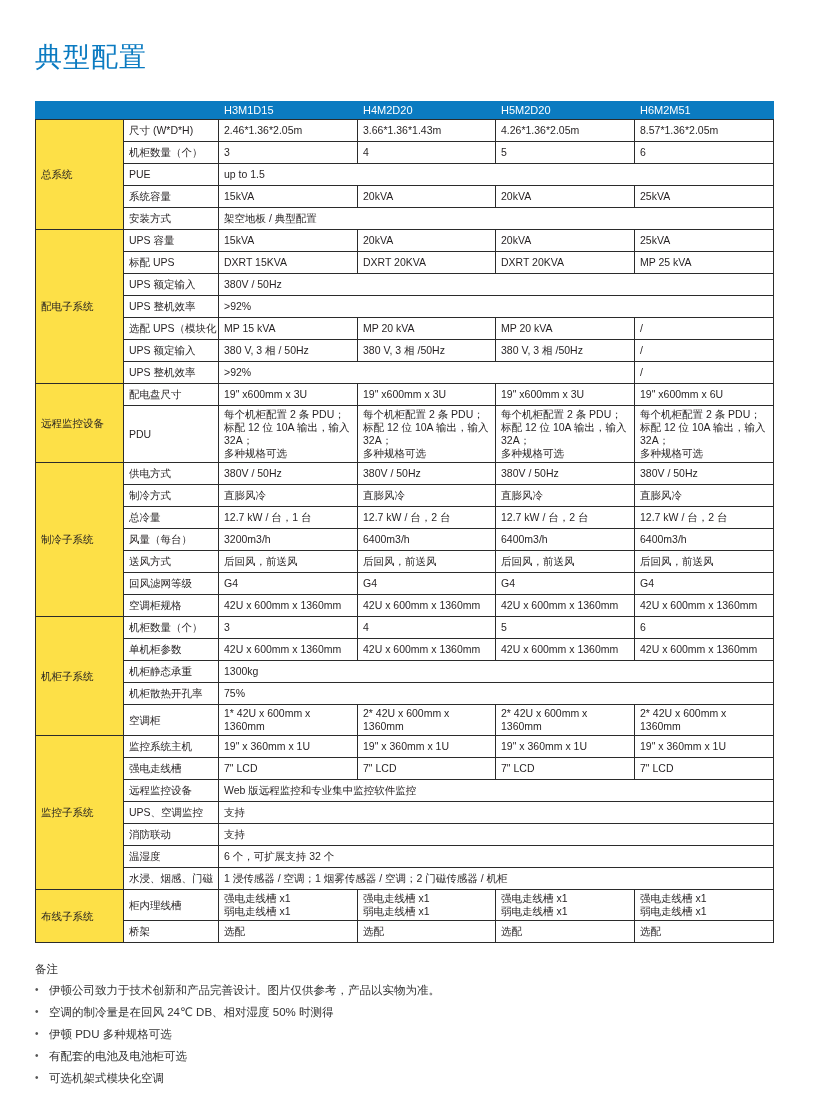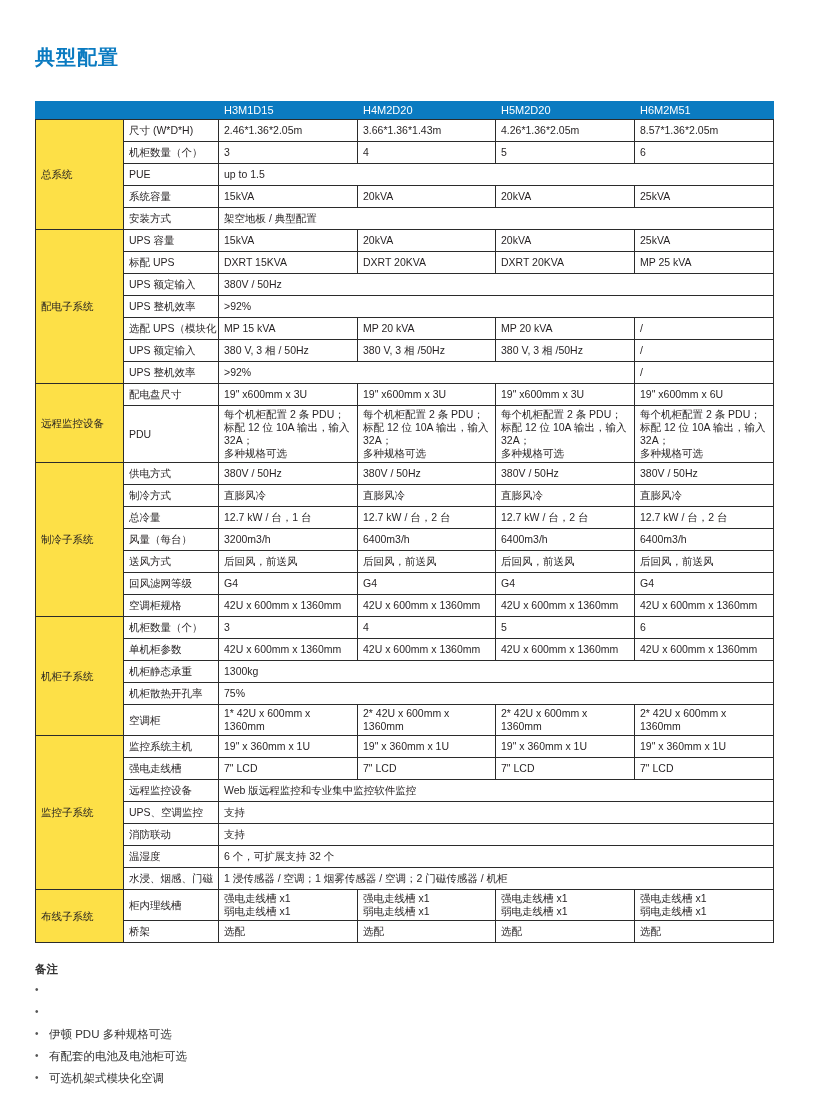--- a/index.html
+++ b/index.html
@@ -7,22 +7,22 @@
   body {
     width: 816px; height: 1101px;
     font-family: "Liberation Sans", "DejaVu Sans", sans-serif;
     color: #231f20;
     overflow: hidden;
   }
   .page { width: 816px; height: 1101px; background: #fff; position: relative; }
 
   .page-title {
     margin: 42px 0 0 35px;
-    font-size: 20px; line-height: 30px;
-    font-weight: bold; color: #0b7bc1;
+    font-size: 27px; line-height: 30px;
+    font-weight: normal; color: #0b7bc1;
     letter-spacing: 1px;
   }
 
   table.spec {
     margin: 29px 0 0 35px;
     width: 738px;
     border-collapse: collapse;
     table-layout: fixed;
   }
   table.spec th, table.spec td {
@@ -59,21 +59,21 @@
     overflow: hidden;
     padding: 2px 0 2px 4px;
   }
   td.val {
     font-size: 10.3px;
     white-space: pre-line;
     padding: 2px 3px 2px 5px;
   }
 
   .notes { margin: 16px 0 0 35px; }
-  .notes-title { font-size: 11.5px; line-height: 20px; color: #333; font-weight: bold; }
+  .notes-title { font-size: 11.5px; line-height: 20px; color: #333; }
   .note-item {
     display: flex;
     font-size: 11.5px;
     line-height: 22px;
     color: #333;
   }
   .note-bullet {
     width: 14px;
     flex: 0 0 14px;
     color: #555;
@@ -337,23 +337,25 @@
           <td class="val" colspan="1">选配</td>
         </tr>
       </tbody>
     </table>
 
   <div class="notes">
     <div class="notes-title">备注</div>
     <div id="notes-list">
         <div class="note-item">
           <span class="note-bullet">•</span>
-        </div>
-        <div class="note-item">
-          <span class="note-bullet">•</span>
+          <span>伊顿公司致力于技术创新和产品完善设计。图片仅供参考，产品以实物为准。</span>
+        </div>
+        <div class="note-item">
+          <span class="note-bullet">•</span>
+          <span>空调的制冷量是在回风 24℃ DB、相对湿度 50% 时测得</span>
         </div>
         <div class="note-item">
           <span class="note-bullet">•</span>
           <span>伊顿 PDU 多种规格可选</span>
         </div>
         <div class="note-item">
           <span class="note-bullet">•</span>
           <span>有配套的电池及电池柜可选</span>
         </div>
         <div class="note-item">

